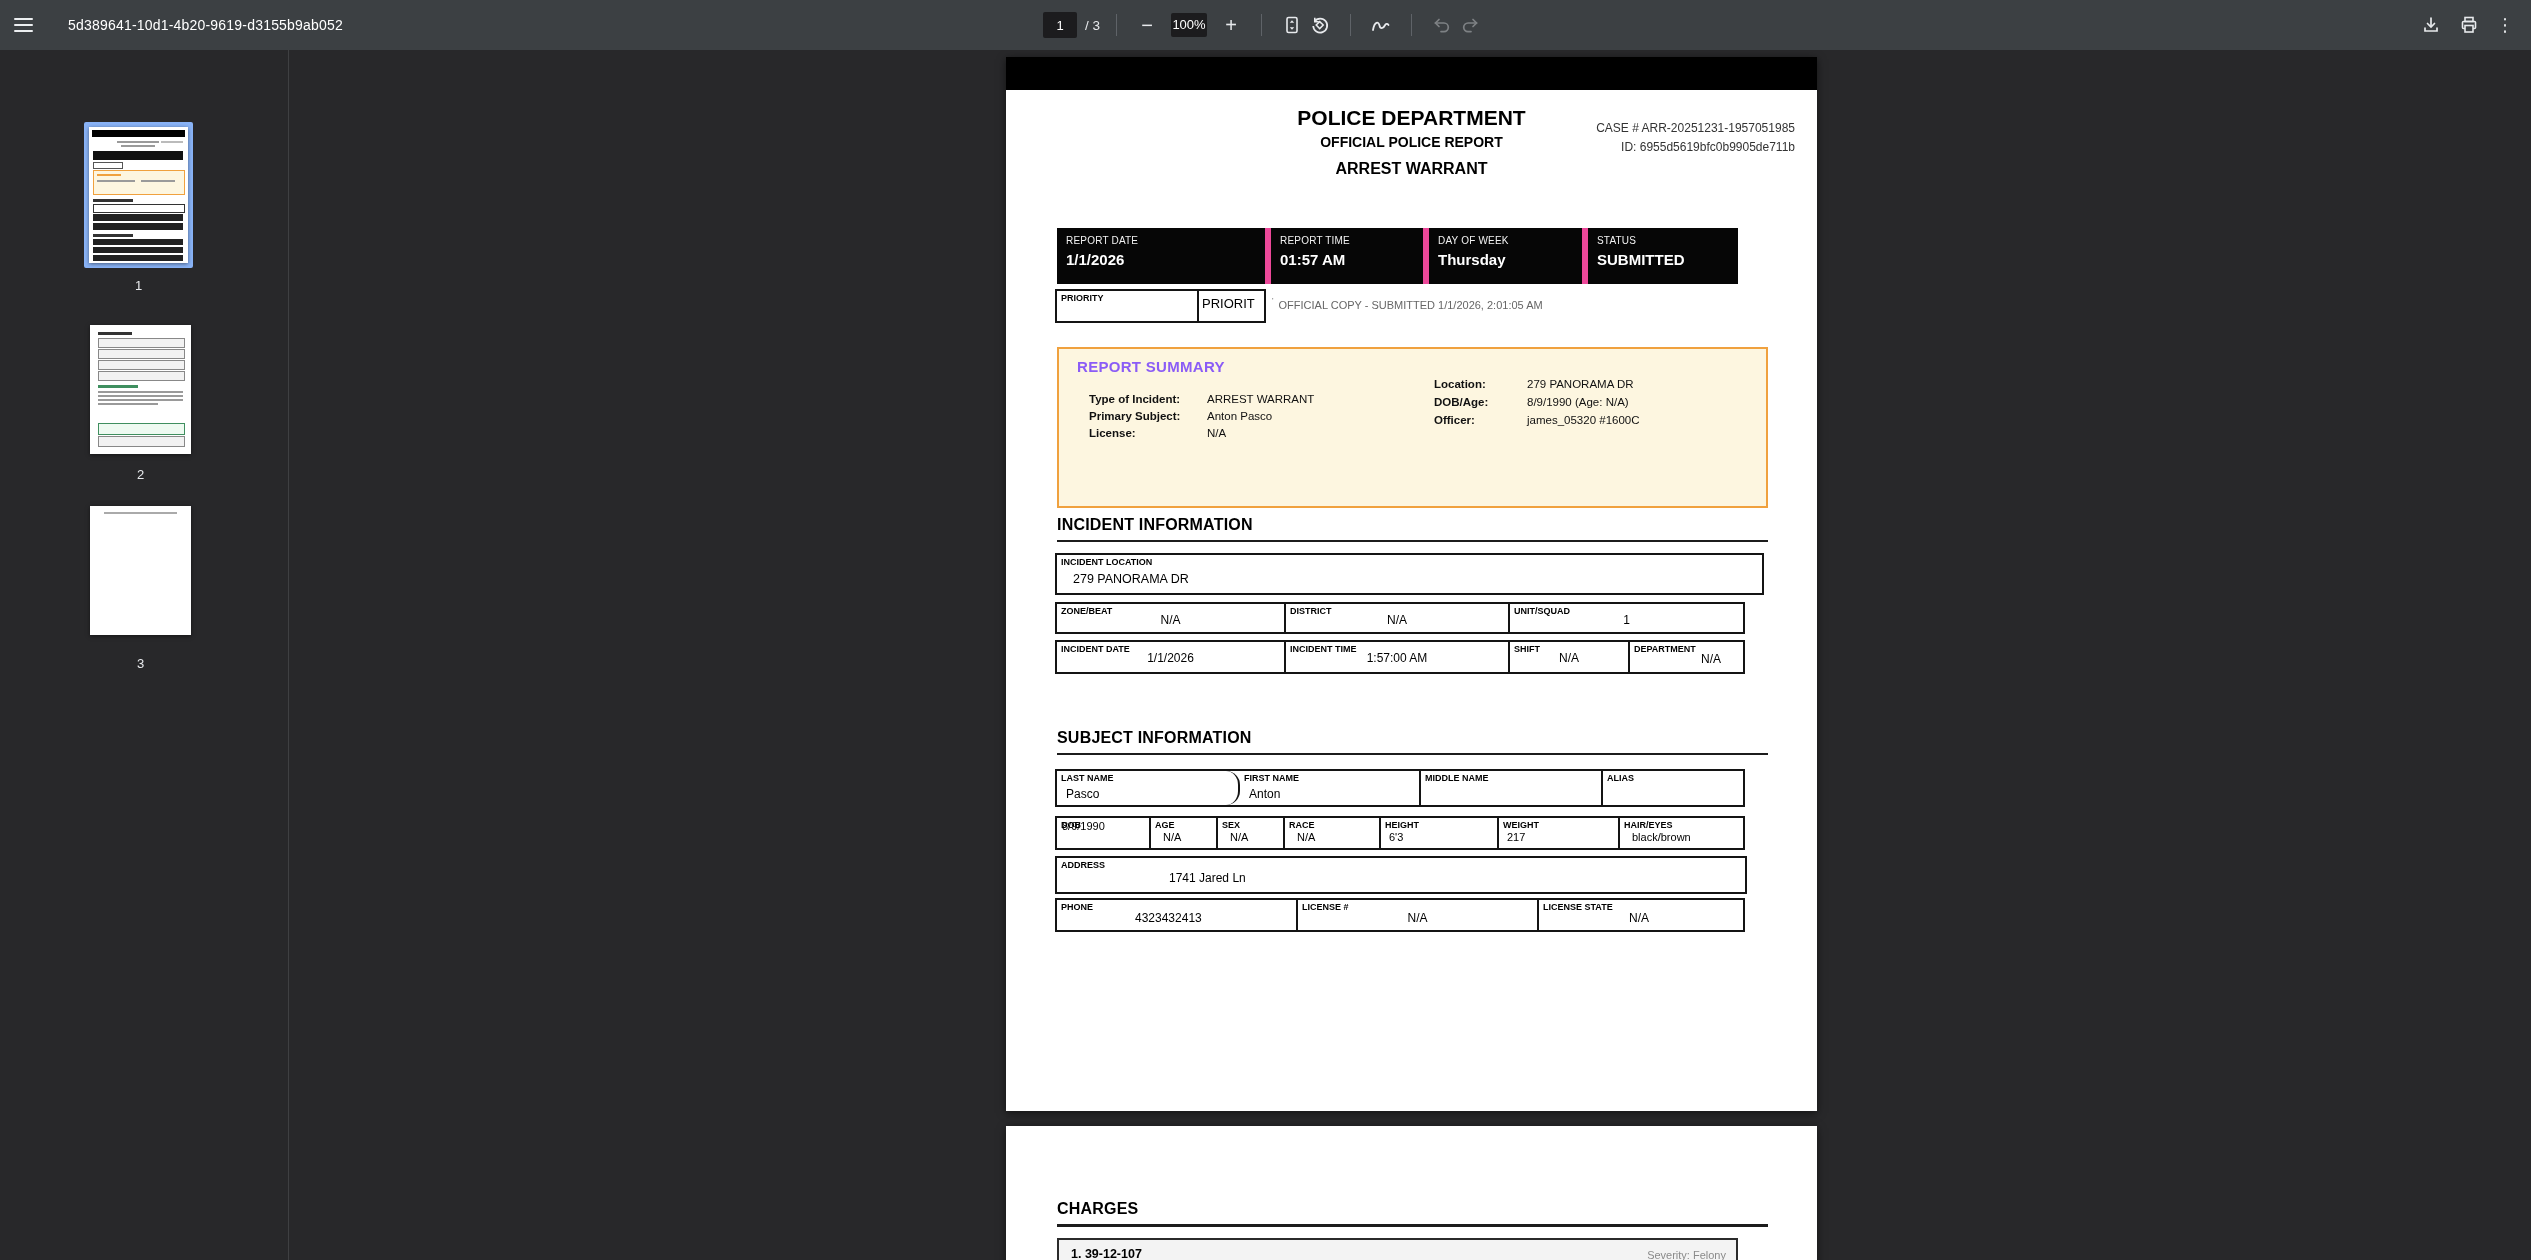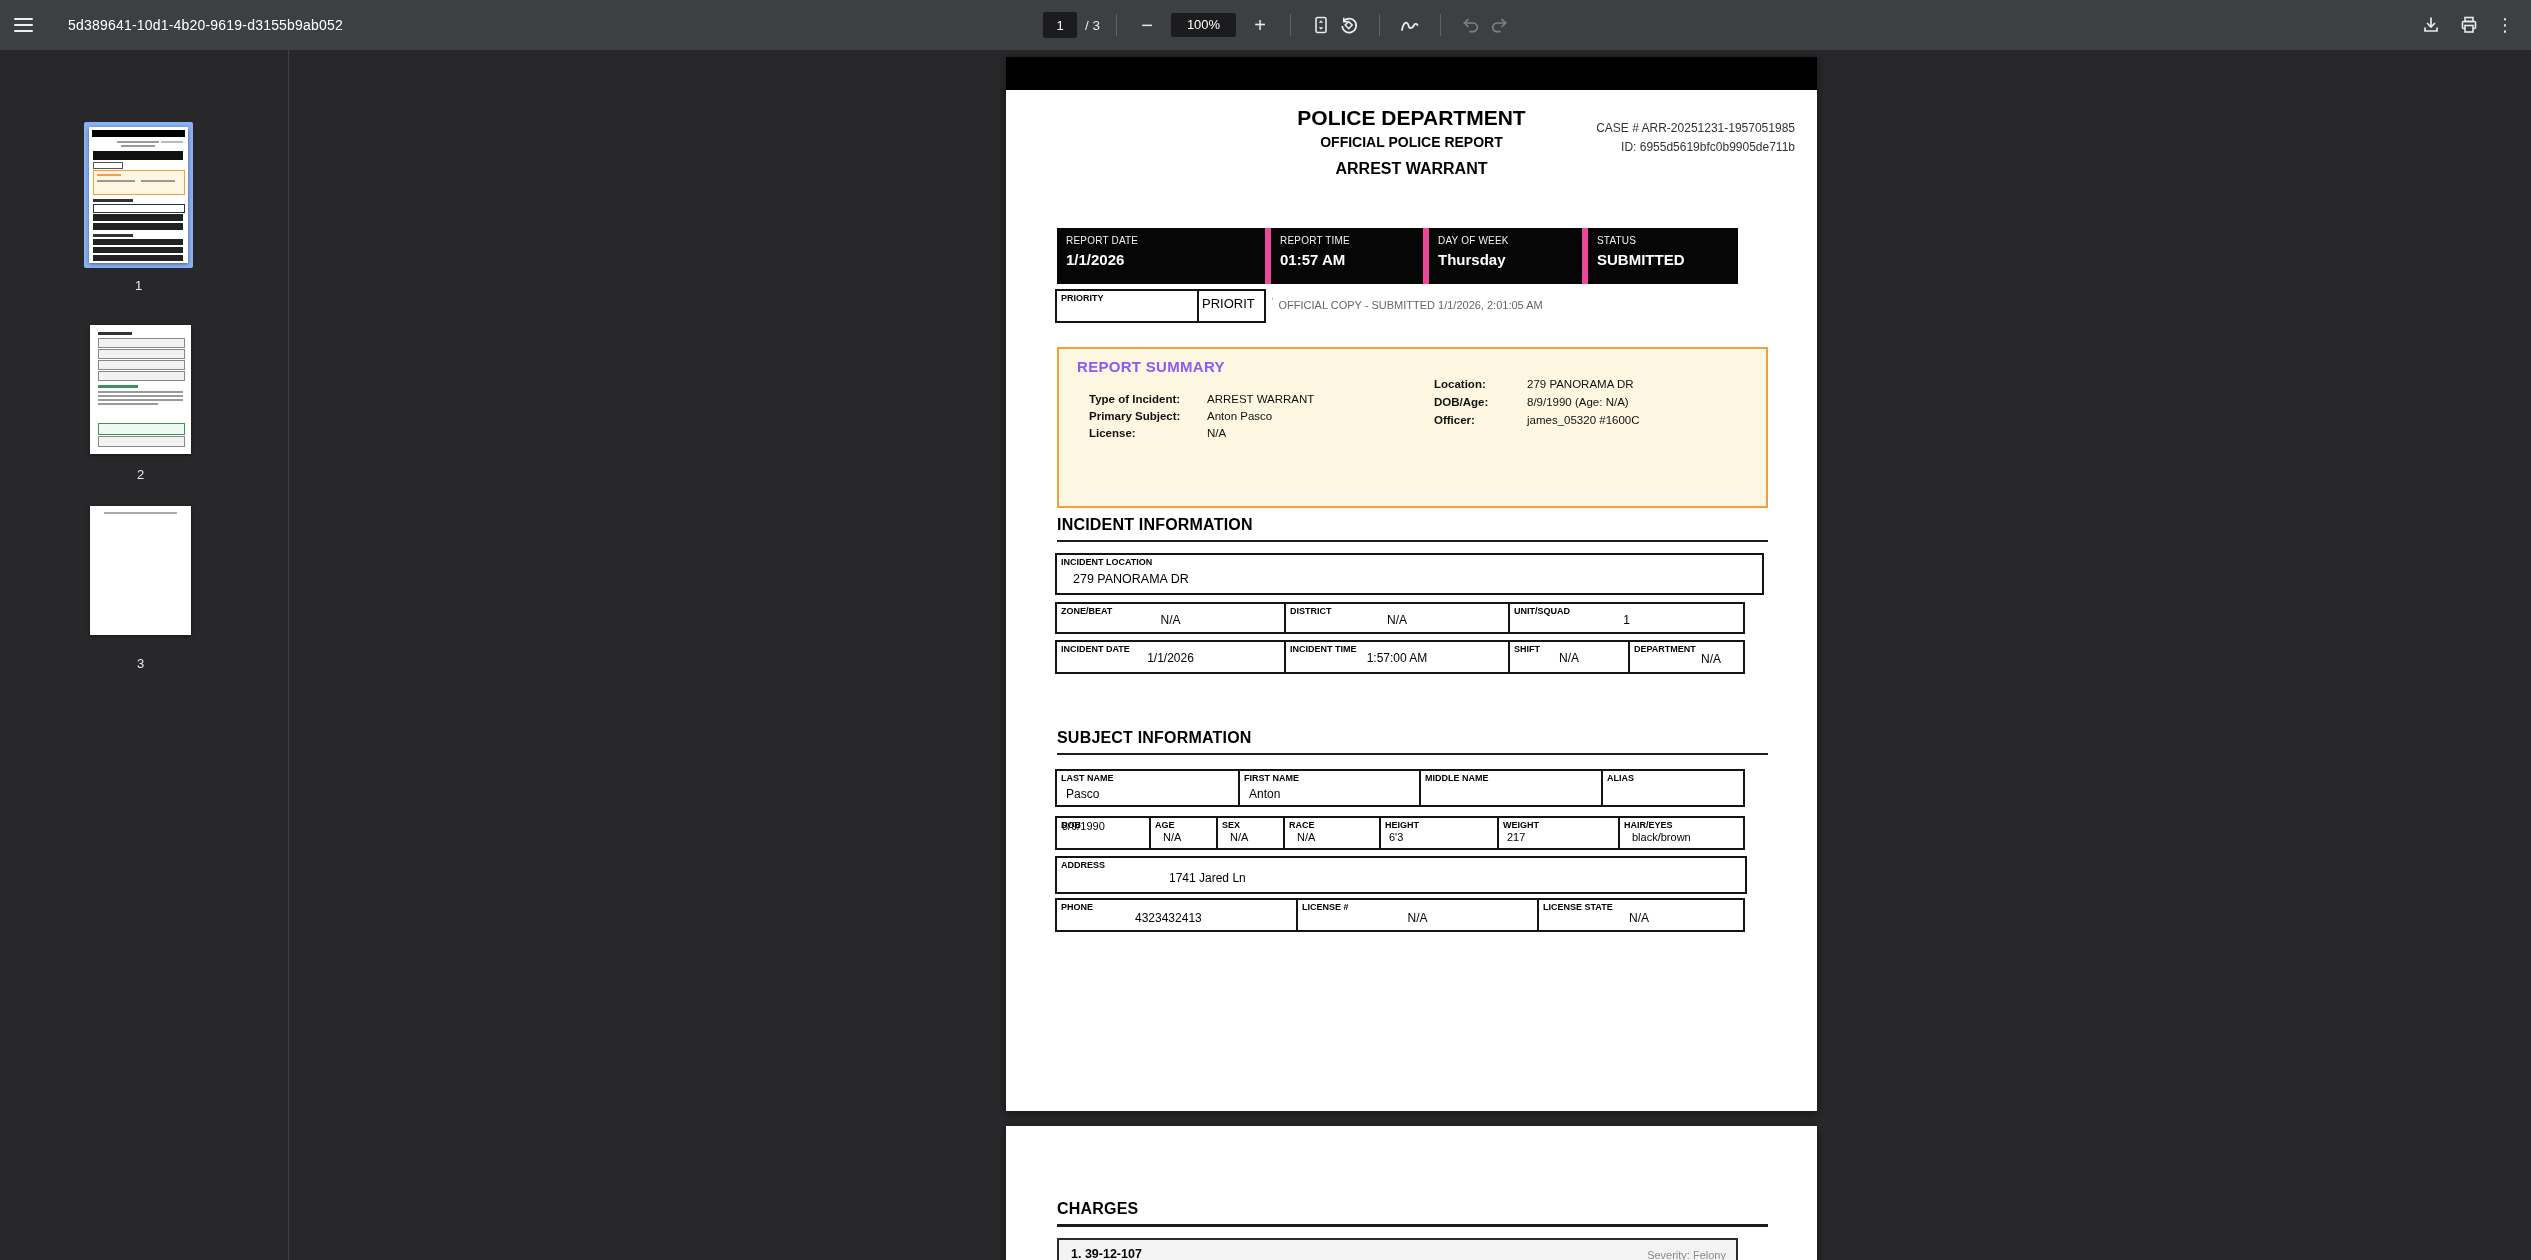--- a/index.html
+++ b/index.html
@@ -18,21 +18,21 @@
   .tb-center{position:absolute;left:1043px;top:0;height:50px;display:flex;align-items:center;}
   .tb-field{background:#1c1c1e;color:#fff;border:none;border-radius:2px;height:24px;font-size:13px;
     text-align:center;font-family:"Liberation Sans",sans-serif;}
   .pg-input{width:30px;}
   .pg-total{margin-left:8px;font-size:13.5px;color:#e8eaed;white-space:nowrap;}
   .tb-sep{width:1px;height:22px;background:#5f6368;margin:0 16px;}
   .tb-btn{background:none;border:none;color:#e8eaed;display:flex;align-items:center;justify-content:center;
     width:28px;height:28px;padding:0;cursor:pointer;}
   .tb-btn svg{display:block;}
   .glyph-btn{font-size:20px;line-height:20px;font-family:"Liberation Sans",sans-serif;}
-  .zoom-box{width:65px;margin:0 10px;line-height:24px;}
+  .zoom-box{width:36px;margin:0 10px;line-height:24px;}
   .dim{opacity:.38;}
   .tb-right{position:absolute;right:14px;top:0;height:50px;display:flex;align-items:center;gap:10px;}
   .kebab{font-size:18px;letter-spacing:0;width:24px;}
   
   .sidebar{position:absolute;left:0;top:50px;width:288px;height:1210px;background:#28282a;}
   .sidebar-divider{position:absolute;left:288px;top:50px;width:1px;height:1210px;background:#3f4042;}
   .thumb{position:absolute;cursor:pointer;}
   .thumb-page{background:#fff;box-shadow:0 1px 4px rgba(0,0,0,.5);position:relative;overflow:hidden;}
   .thumb-sel{border:5px solid #8ab4f8;border-radius:2px;}
   .thumb-label{position:absolute;width:100%;text-align:center;color:#e8eaed;font-size:13px;}
@@ -314,21 +314,21 @@
       <span class="flabel">DEPARTMENT</span>
       <span class="fval" style="right:18px;top:10px;">N/A</span>
     </div>
   </div>
 
 
   <div class="sec-h" style="left:51px;top:672px;">SUBJECT INFORMATION</div>
   <div class="sec-u" style="left:51px;top:696px;width:711px;"></div>
 
   <div class="row" style="left:49px;top:712px;width:690px;height:38px;">
-    <div class="fcell" style="width:183px;">
+    <div class="fcell" style="width:183px;border-radius:14px;">
       <span class="flabel">LAST NAME</span>
       <span class="fval" style="left:9px;top:16px;">Pasco</span>
     </div>
     <div class="fcell" style="width:181px;">
       <span class="flabel">FIRST NAME</span>
       <span class="fval" style="left:9px;top:16px;">Anton</span>
     </div>
     <div class="fcell" style="width:182px;">
       <span class="flabel">MIDDLE NAME</span>
       <span class="fval" style="left:9px;top:16px;"></span>

